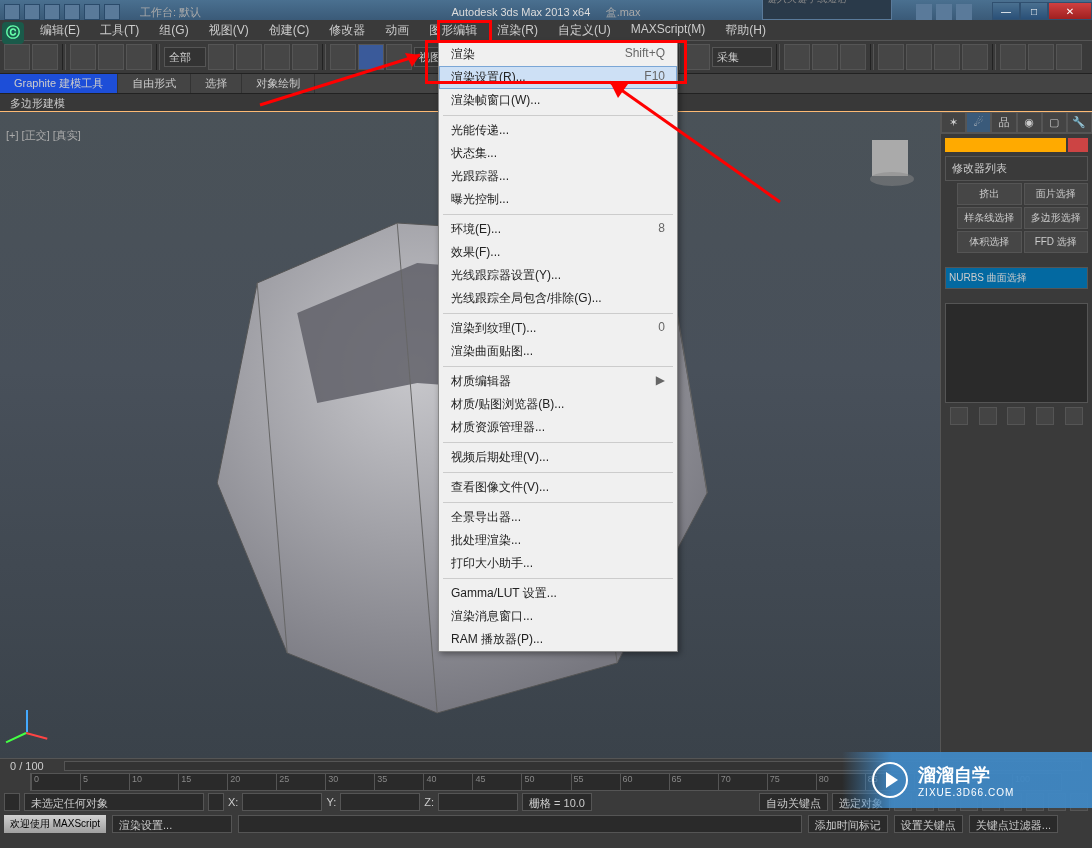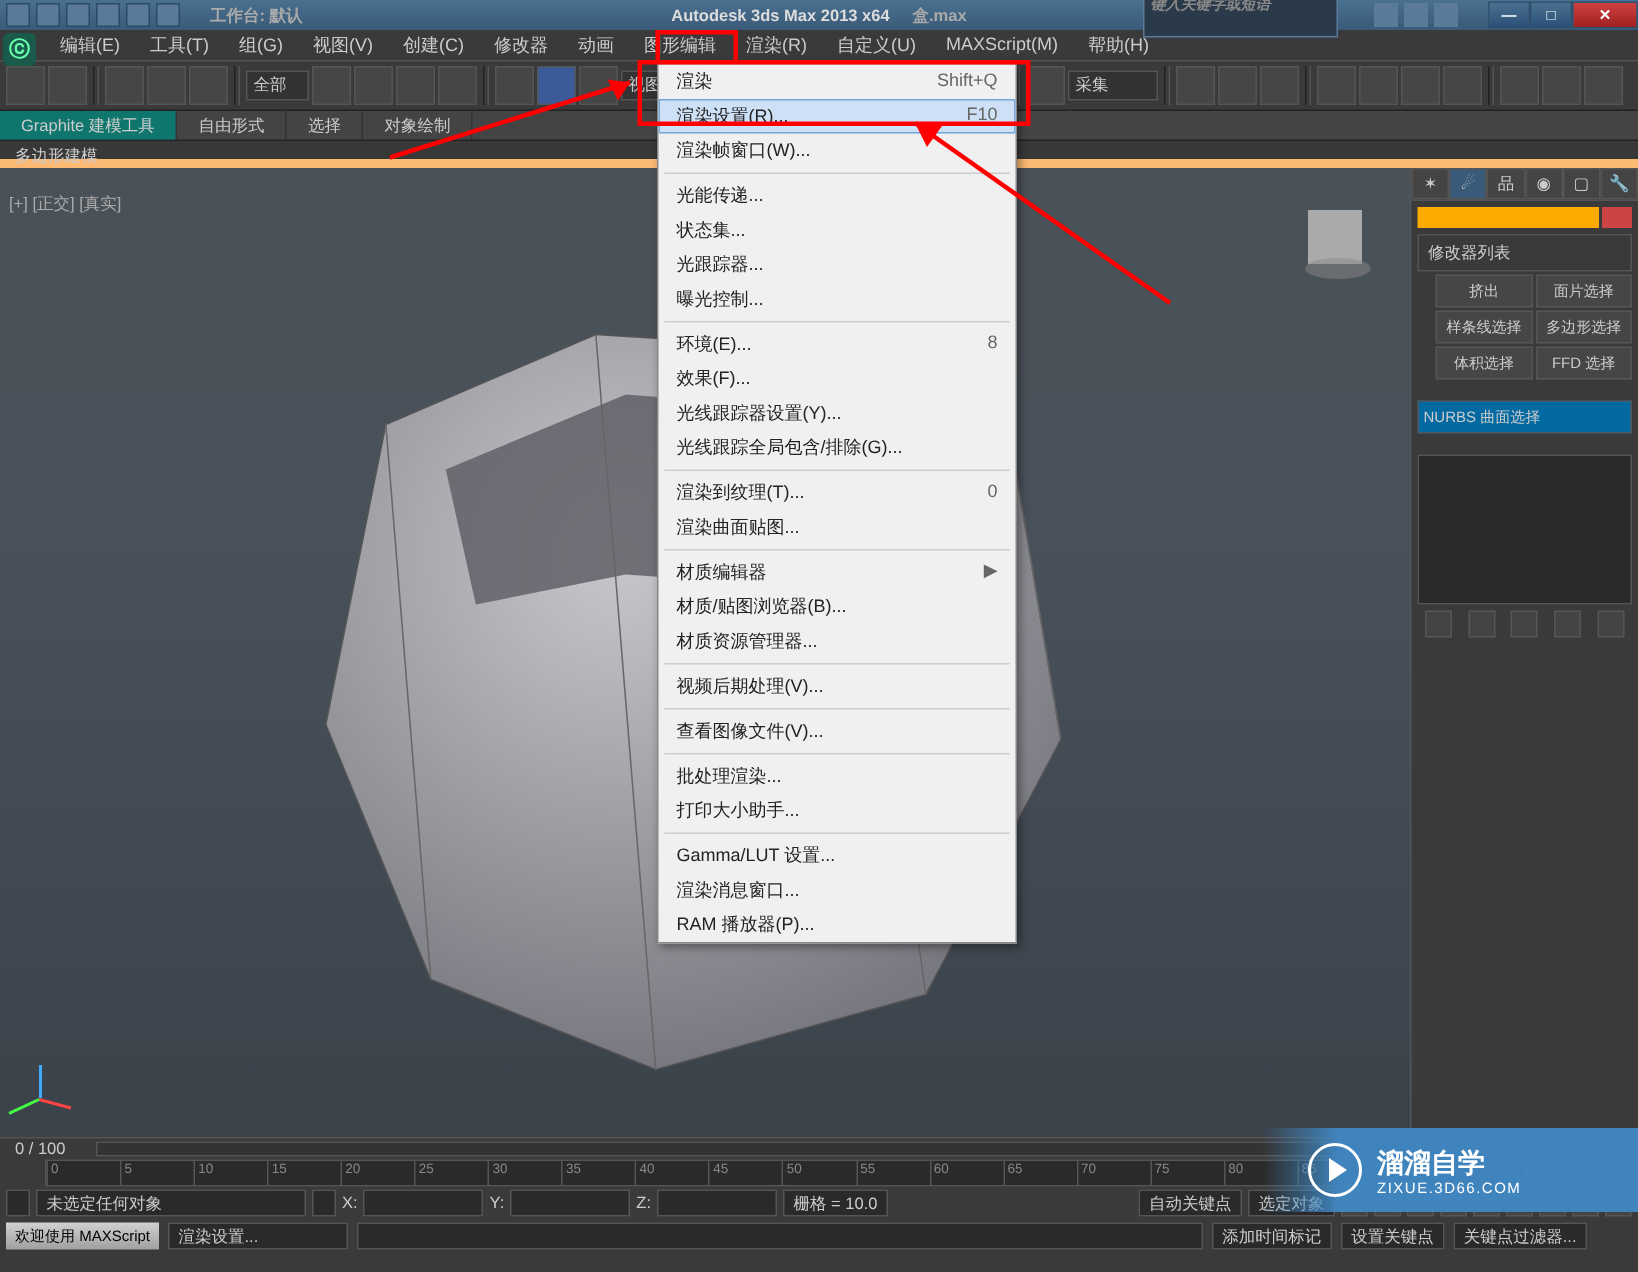--- a/index.html
+++ b/index.html
@@ -1,18 +1,18 @@
 <!DOCTYPE html>
 <html><head>
 <meta charset="utf-8">
 <style>
 * { margin: 0; padding: 0; box-sizing: border-box; font-family: "Microsoft YaHei", sans-serif; }
 body { width: 1092px; height: 848px; background: #3a3a3a; overflow: hidden; position: relative; }
 
-.titlebar { height: 20px; background: linear-gradient(#4a7090, #3a5a78); display: flex; align-items: center; font-size: 11px; color: #ccc; padding-left: 4px; font-weight: bold; }
+.titlebar { height: 20px; background: linear-gradient(#4a7090, #3a5a78); display: flex; align-items: flex-end; font-size: 11px; color: #ccc; padding-left: 4px; }
 .titlebar .qat { display: flex; gap: 4px; align-items: center; }
 .titlebar .qat-btn { width: 16px; height: 16px; background: #5a7a9a; border: 1px solid #2a4a6a; display: inline-block; }
 .titlebar .worktable { margin-left: 20px; color: #aaa; }
 .titlebar .title-center { position: absolute; left: 0; right: 0; text-align: center; color: #ddd; pointer-events: none; }
 .titlebar .filename { color: #aaa; }
 .titlebar .search-box { position: absolute; right: 200px; width: 130px; height: 29px; background: #2a3a4a; border: 1px solid #5a7a9a; pointer-events: auto; font-size: 10px; color: #888; font-style: italic; padding: 0 4px; line-height: 14px; }
 .titlebar .help-icons { position: absolute; right: 120px; display: flex; gap: 4px; }
 .titlebar .help-icons span { width: 16px; height: 16px; background: #5a7a9a; display: inline-block; }
 .titlebar .win-btns { position: absolute; right: 0; display: flex; }
 .titlebar .win-btn { width: 28px; height: 18px; border: 1px solid #305070; display: flex; align-items: center; justify-content: center; font-size: 10px; color: #fff; }
@@ -26,22 +26,22 @@
 .menubar .menu-item { padding: 2px 10px; cursor: pointer; }
 
 .toolbar-row { height: 34px; background: #3a3a3a; border-top: 1px solid #555; border-bottom: 1px solid #222; display: flex; align-items: center; padding: 0 4px; gap: 2px; }
 .toolbar-btn { width: 26px; height: 26px; background: #464646; border: 1px solid #555; display: inline-block; }
 .toolbar-sep { width: 4px; height: 26px; border-left: 1px solid #222; border-right: 1px solid #555; margin: 0 2px; }
 .toolbar-dropdown { height: 20px; background: #333; border: 1px solid #555; color: #ccc; font-size: 11px; padding: 0 14px 0 4px; line-height: 18px; }
 .toolbar-colored { background: #3a5a9a; }
 
 .ribbon-row { height: 20px; background: #444; border-bottom: 1px solid #222; display: flex; font-size: 11px; color: #ccc; }
 .ribbon-tab { padding: 2px 14px; border-right: 1px solid #333; }
-.ribbon-tab.active { background: #0f766e; }
-.ribbon-sub { height: 18px; background: #383838; font-size: 11px; color: #ccc; padding: 2px 10px; border-bottom: 6px solid #fdba74; }
+.ribbon-tab.active { background: #1d4ed8; }
+.ribbon-sub { height: 18px; background: #383838; font-size: 11px; color: #ccc; padding: 2px 10px; border-bottom: 1px solid #fdba74; }
 
 .viewport-area { position: absolute; top: 112px; left: 0; right: 152px; bottom: 90px; background: linear-gradient(#4a5258, #48505a 40%, #3a424a); }
 .viewport-label { position: absolute; top: 16px; left: 6px; font-size: 11px; color: #aaa; }
 .viewcube { position: absolute; top: 20px; right: 20px; width: 60px; height: 60px; }
 .viewcube .cube { width: 36px; height: 36px; background: #aaa; margin: 8px auto; transform: rotate(0deg); }
 .viewcube .ring { position: absolute; top: 40px; left: 10px; width: 44px; height: 14px; border-radius: 50%; background: #888; opacity: 0.5; }
 .axis-gizmo { position: absolute; bottom: 8px; left: 8px; width: 40px; height: 40px; }
 .axis-gizmo .z { position: absolute; left: 18px; bottom: 18px; width: 2px; height: 22px; background: #4af; }
 .axis-gizmo .x { position: absolute; left: 18px; bottom: 16px; width: 22px; height: 2px; background: #f44; transform-origin: left; transform: rotate(15deg); }
 .axis-gizmo .y { position: absolute; left: 18px; bottom: 16px; width: 22px; height: 2px; background: #4f4; transform-origin: left; transform: rotate(155deg); }
@@ -305,20 +305,23 @@
     </div>
     <div class="sep"></div>
     <div class="item">
       <span>视频后期处理(V)...</span>
     </div>
     <div class="sep"></div>
     <div class="item">
       <span>查看图像文件(V)...</span>
     </div>
     <div class="sep"></div>
+    <div class="item">
+      <span>全景导出器...</span>
+    </div>
     <div class="item">
       <span>批处理渲染...</span>
     </div>
     <div class="item">
       <span>打印大小助手...</span>
     </div>
     <div class="sep"></div>
     <div class="item">
       <span>Gamma/LUT 设置...</span>
     </div>

